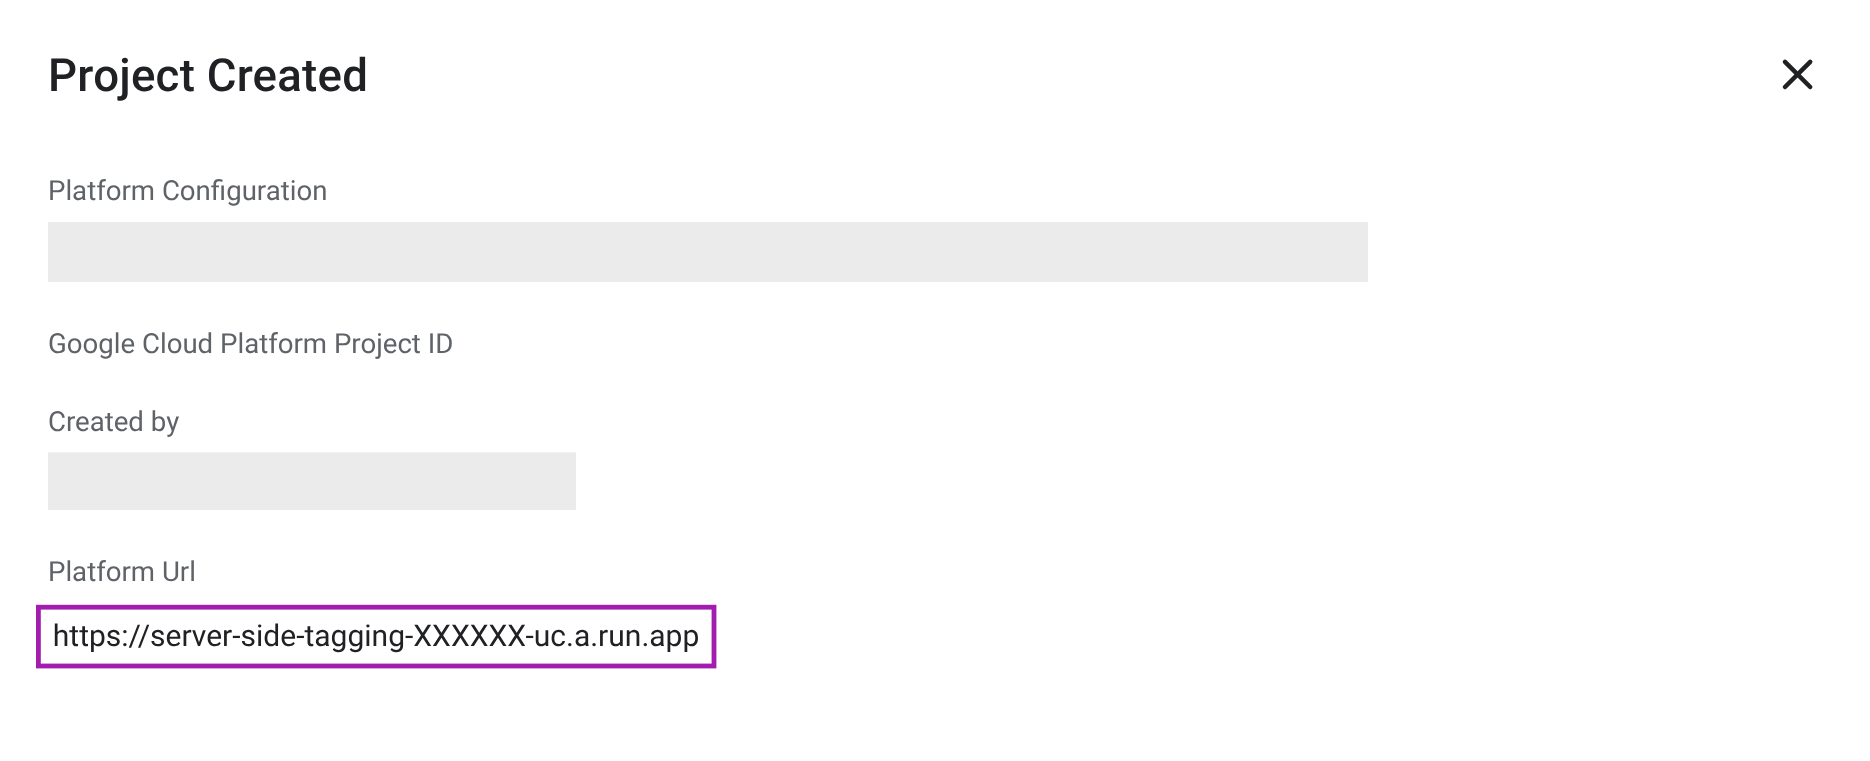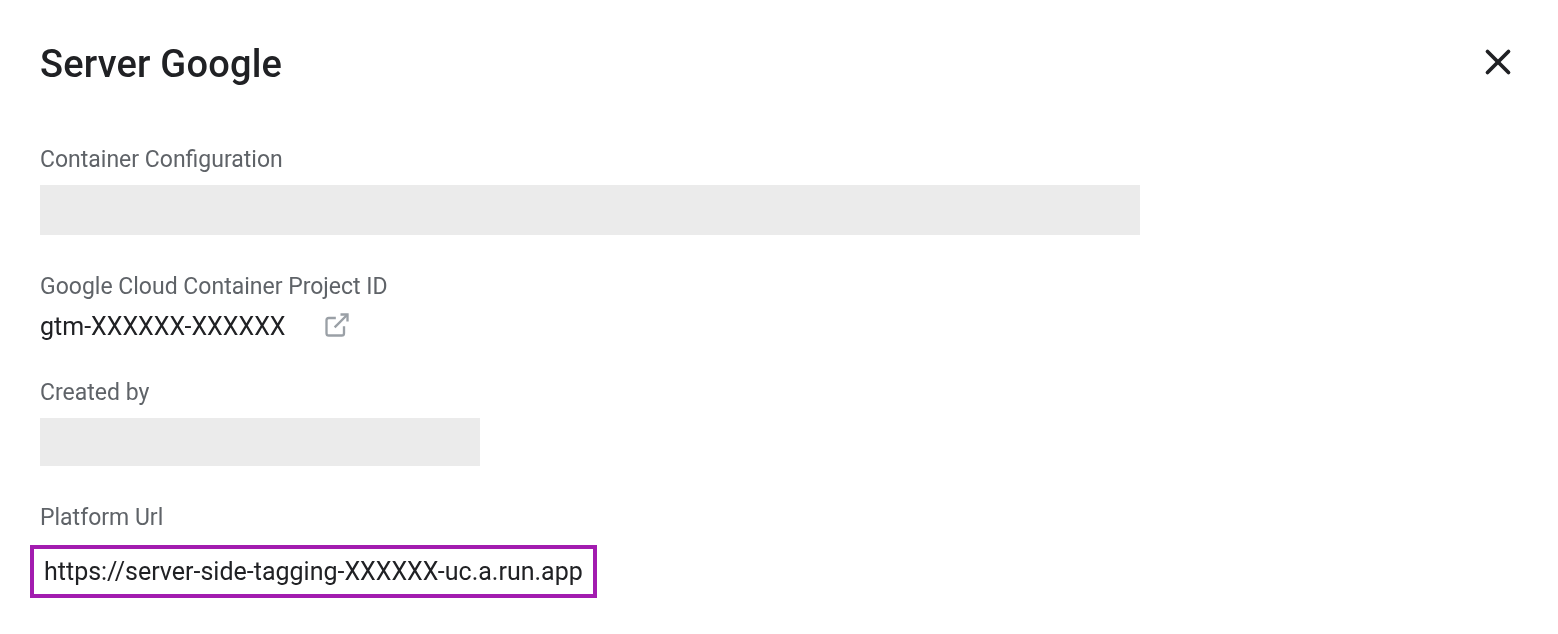--- a/index.html
+++ b/index.html
@@ -90,50 +90,38 @@
     .url-value {
       font-size: 25px;
       color: #202124;
       font-weight: 400;
     }
   </style>
 </head>
 <body>
 
 <div class="header">
-  <h1 class="dialog-title">Server Google</h1>
+  <h1 class="dialog-title">Project Created</h1>
   <div class="close-btn">
     <span>
       <svg viewBox="0 0 24 24" fill="none" stroke="#202124" stroke-width="2.5" stroke-linecap="round">
         <line x1="5" y1="5" x2="19" y2="19"></line>
         <line x1="19" y1="5" x2="5" y2="19"></line>
       </svg>
     </span>
   </div>
 </div>
 
 <div class="field-group">
-  <div class="field-label">Container Configuration</div>
+  <div class="field-label">Platform Configuration</div>
   <div class="redacted-bar-wide"></div>
 </div>
 
 <div class="field-group">
-  <div class="field-label">Google Cloud Container Project ID</div>
-  <div class="project-id-row">
-    <span class="project-id-value">gtm-XXXXXX-XXXXXX</span>
-    <div class="open-external-icon">
-      <span>
-        <svg viewBox="0 0 24 24" fill="none" stroke="#9aa0a6" stroke-width="2">
-          <path d="M18 13v6a2 2 0 0 1-2 2H5a2 2 0 0 1-2-2V8a2 2 0 0 1 2-2h6"></path>
-          <polyline points="15 3 21 3 21 9"></polyline>
-          <line x1="10" y1="14" x2="21" y2="3"></line>
-        </svg>
-      </span>
-    </div>
-  </div>
+  <div class="field-label">Google Cloud Platform Project ID</div>
 </div>
 
 <div class="field-group">
   <div class="field-label">Created by</div>
   <div class="redacted-bar-small"></div>
 </div>
 
 <div class="field-group">
   <div class="field-label">Platform Url</div>
   <div class="url-box">

